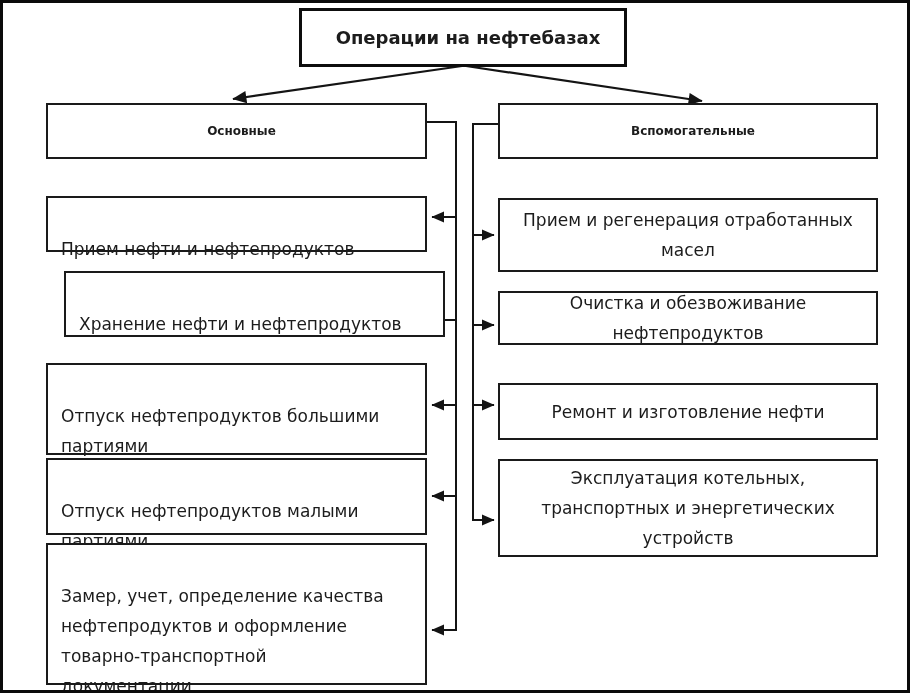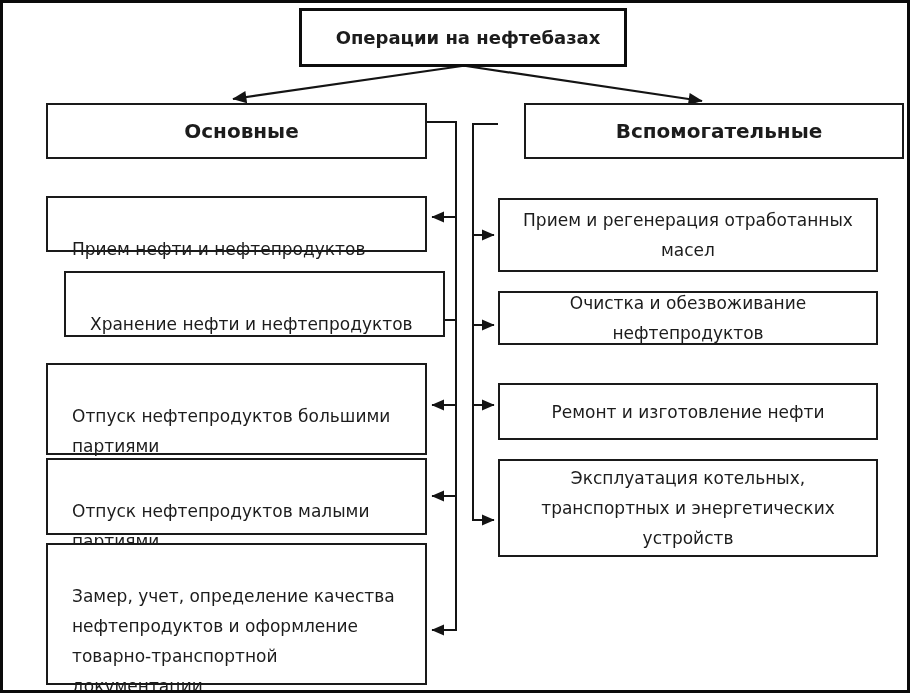--- a/index.html
+++ b/index.html
@@ -35,24 +35,24 @@
     align-items: center;
     justify-content: center;
     font-weight: bold;
     font-size: 18px;
   }
   .header-box {
     display: flex;
     align-items: center;
     justify-content: center;
     font-weight: bold;
-    font-size: 20px;
+    font-size: 12px;
   }
   .left-item {
-    padding: 6px 8px 4px 24px;
+    padding: 6px 8px 4px 13px;
     text-align: left;
   }
   .right-item {
     display: flex;
     align-items: center;
     justify-content: center;
     text-align: center;
     padding: 2px 10px;
   }
   .connectors {
@@ -101,21 +101,21 @@
     <line class="ln" x1="473" y1="405" x2="494" y2="405" marker-end="url(#arw)"></line>
   </svg>
 
   <div class="box title-box" style="left:299px; top:8px; width:328px; height:59px;">
     <span>Операции на нефтебазах</span>
   </div>
 
   <div class="box header-box" style="left:46px; top:103px; width:381px; height:56px;">
     <span>Основные</span>
   </div>
-  <div class="box header-box" style="left:498px; top:103px; width:380px; height:56px;margin-left:26px;">
+  <div class="box header-box" style="left:498px; top:103px; width:380px; height:56px;">
     <span>Вспомогательные</span>
   </div>
 
   <div class="box left-item" style="left:46px; top:196px; width:381px; height:56px;">
     <span>Прием нефти и нефтепродуктов</span>
   </div>
   <div class="box left-item" style="left:64px; top:271px; width:381px; height:66px;">
     <span>Хранение нефти и нефтепродуктов</span>
   </div>
   <div class="box left-item" style="left:46px; top:363px; width:381px; height:92px;">

